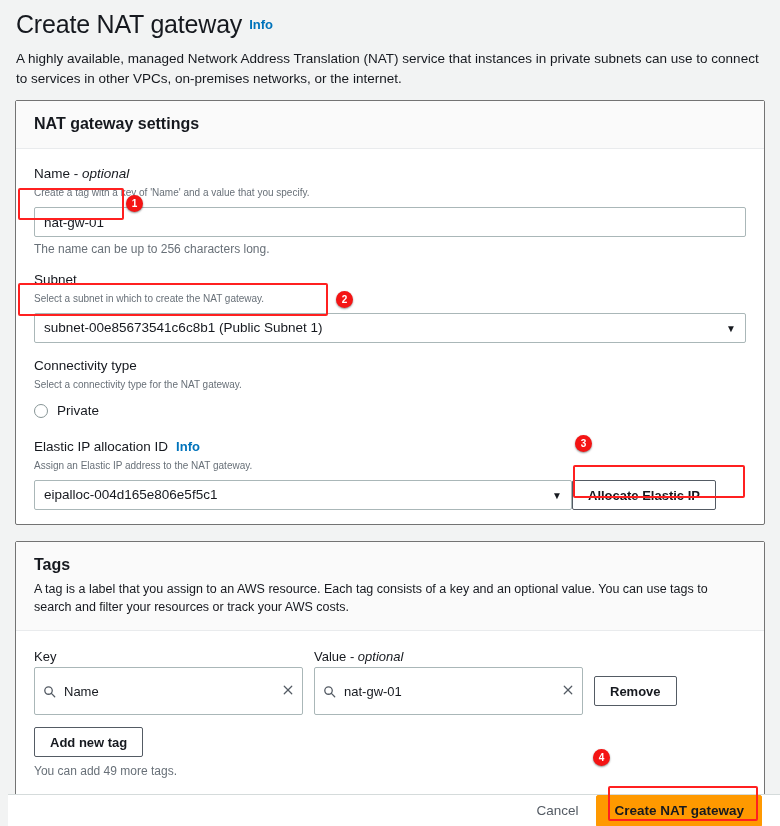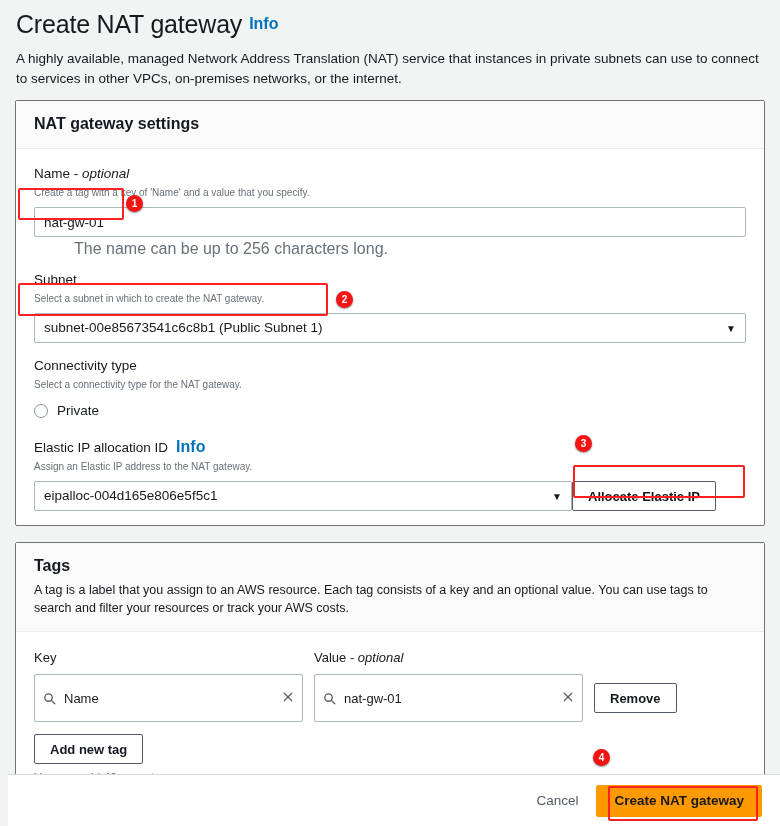--- a/index.html
+++ b/index.html
@@ -27,21 +27,21 @@
     font-size: 25px;
     font-weight: 400;
     color: #16191f;
     letter-spacing: -0.2px;
     display: inline-block;
     margin: 0;
     line-height: 32px;
   }
   .info-link {
     color: #0073bb;
-    font-size: 16px;
+    font-size: 13px;
     font-weight: 700;
     text-decoration: none;
     vertical-align: 4px;
     margin-left: 7px;
     cursor: pointer;
   }
   .page-desc {
     font-size: 13.5px;
     line-height: 20px;
     color: #16191f;
@@ -88,26 +88,25 @@
   }
   .field-label .opt { font-style: italic; }
   .field-desc {
     font-size: 10px;
     color: #687078;
     line-height: 16px;
     margin-top: 2px;
     display: block;
   }
   .field-hint {
-    font-size: 16px;
+    font-size: 12px;
     color: #687078;
     line-height: 16px;
     margin-top: 4px;
     display: block;
-    margin-left: 40px;
   }
 
   .text-input {
     width: 100%;
     height: 30px;
     border: 1px solid #aab7b8;
     border-radius: 2px;
     background: #fff;
     font-family: "Liberation Sans", sans-serif;
     font-size: 13.5px;
@@ -203,21 +202,21 @@
     width: 0; height: 0;
     border-left: 7px solid #16191f;
     border-top: 5px solid transparent;
     border-bottom: 5px solid transparent;
     margin-right: 9px;
   }
   .expand-label { font-size: 13.5px; font-weight: 700; color: #16191f; }
   .expand-row .info-link { vertical-align: 0; margin-left: 8px; }
 
   
-  .tag-cols { display: flex; margin-bottom: 9px; }
+  .tag-cols { display: flex; margin-bottom: 3px; }
   .tag-col-key { flex: 0 0 280px; }
   .tag-col-val { flex: 0 0 278px; }
   .col-head { font-size: 13px; color: #16191f; }
   .col-head .opt { font-style: italic; }
 
   .tag-row { display: flex; align-items: center; gap: 11px; }
   .search-input {
     position: relative;
     height: 48px;
     border: 1px solid #aab7b8;
@@ -258,21 +257,21 @@
     margin-top: 6px;
     line-height: 16px;
   }
 
   
   .footer {
     position: absolute;
     left: 8px;
     right: 0;
     bottom: 0;
-    height: 52px;
+    height: 32px;
     background: #ffffff;
     border-top: 1px solid #d5dbdb;
     display: flex;
     align-items: center;
     justify-content: flex-end;
     padding: 0 18px;
     gap: 18px;
   }
   .cancel-link {
     font-size: 13.5px;

